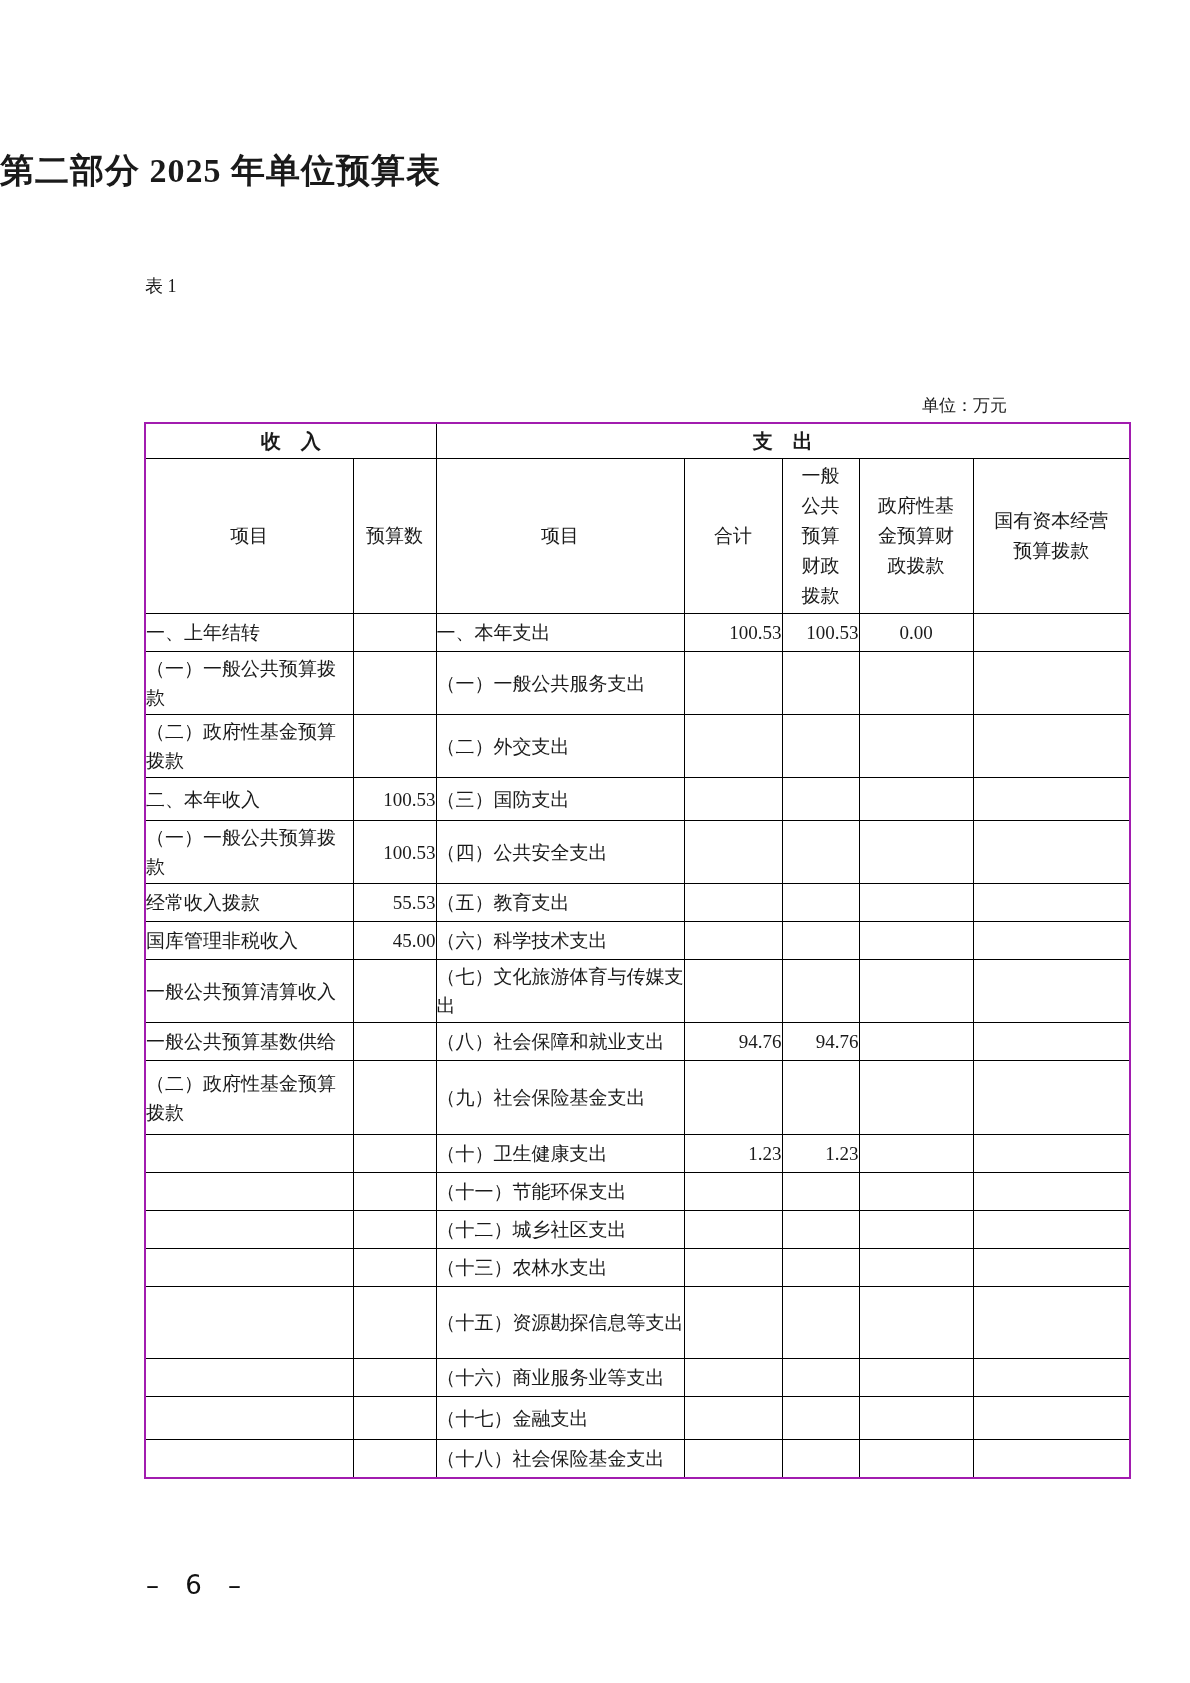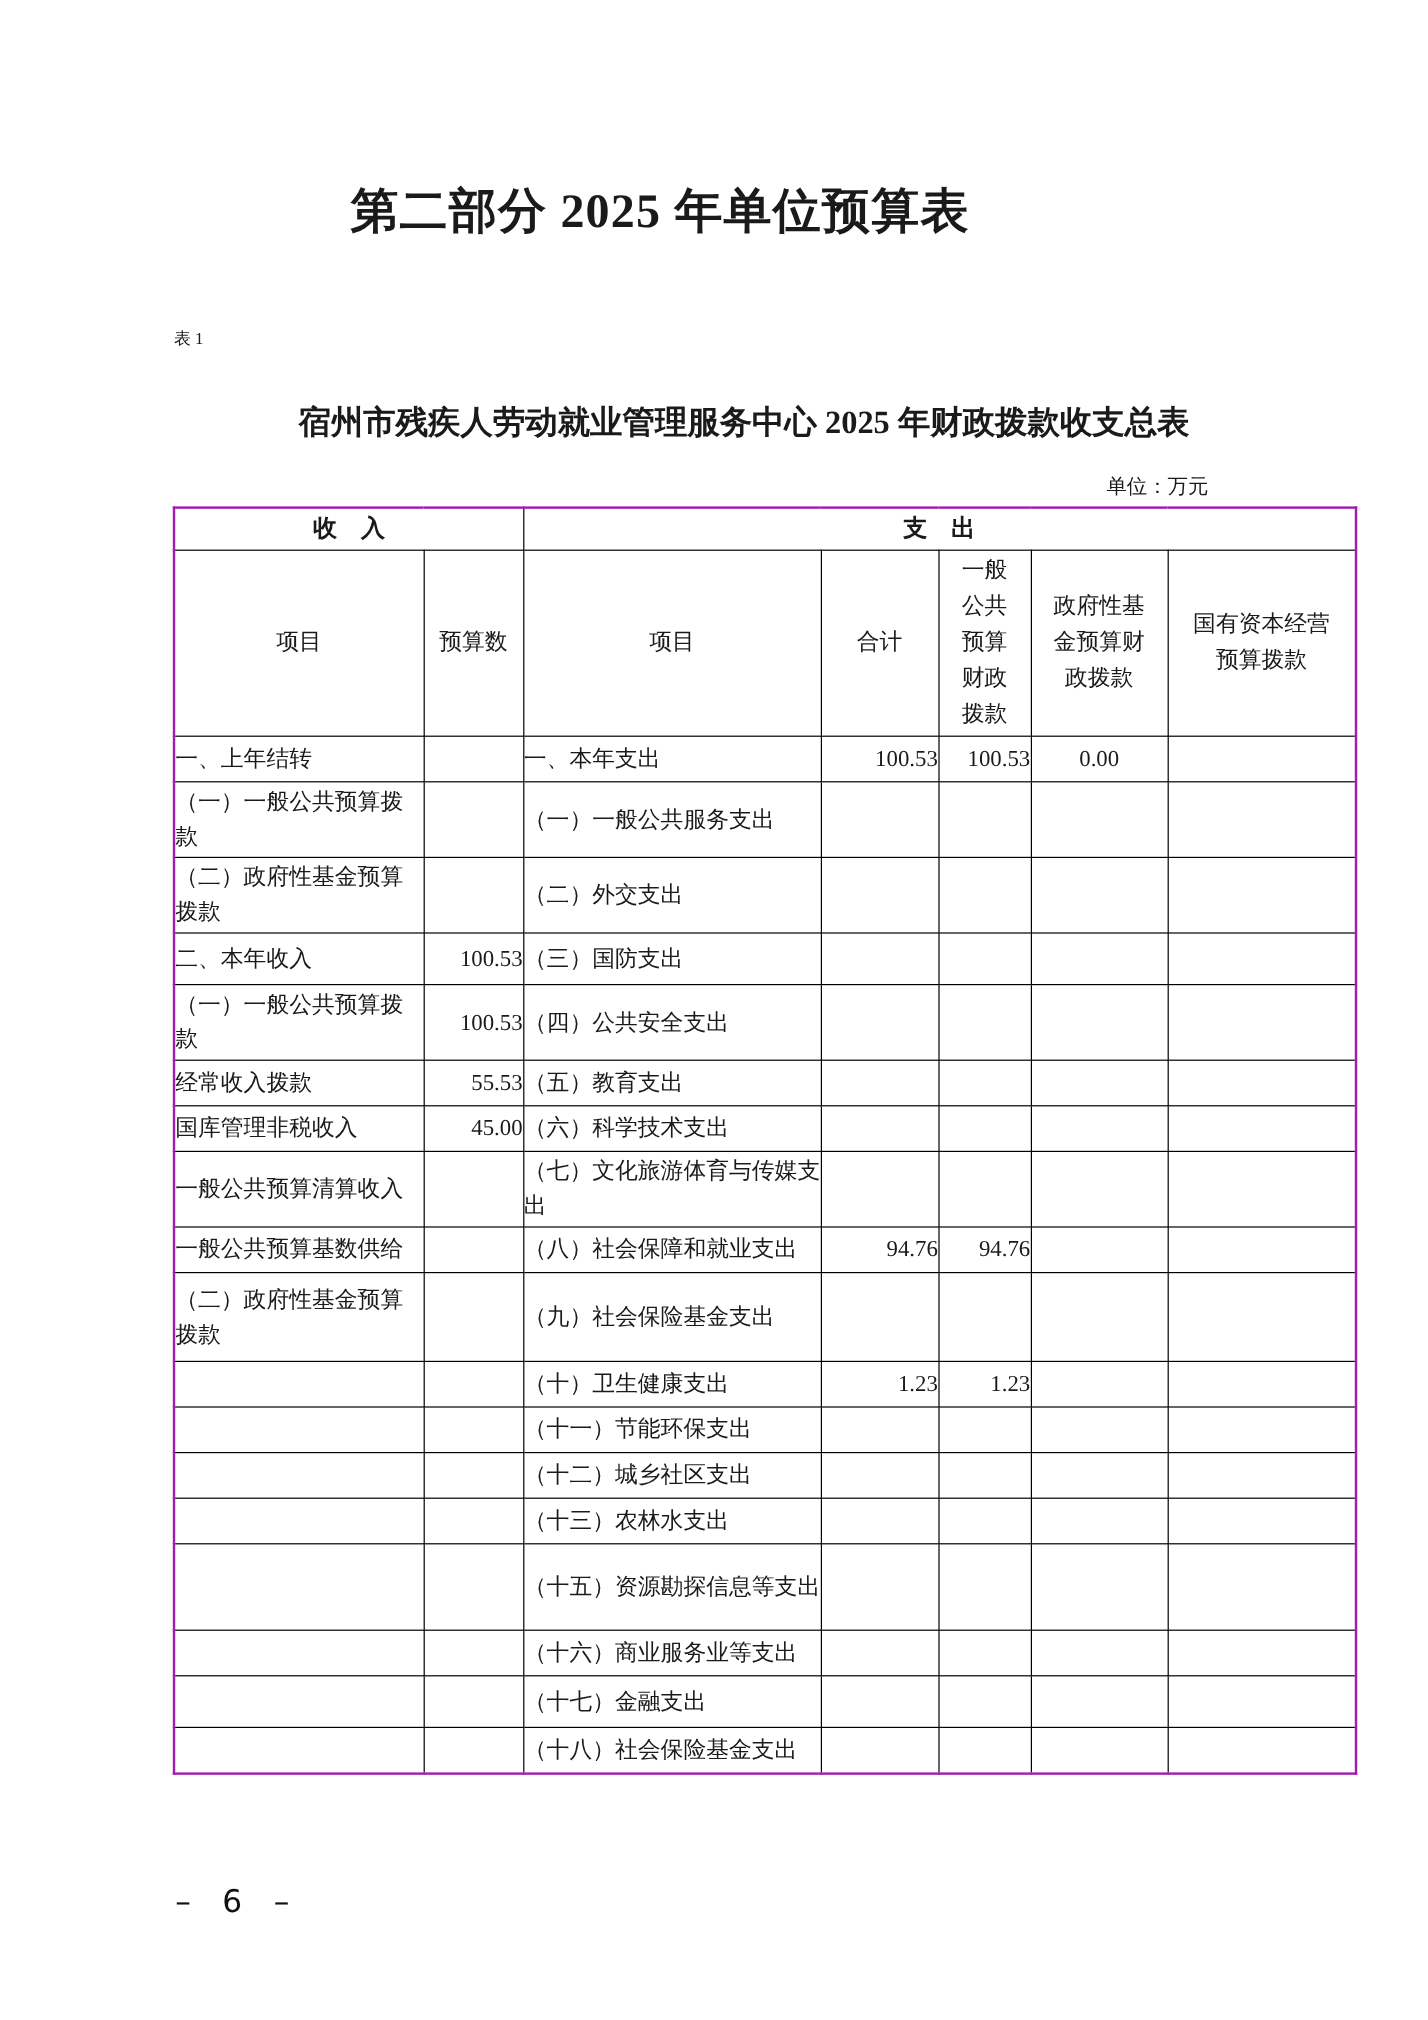--- a/index.html
+++ b/index.html
@@ -11,31 +11,30 @@
     background: #ffffff;
     color: #1a1a1a;
     font-family: "Liberation Serif", "DejaVu Serif", serif;
     overflow: hidden;
   }
   .doc-title {
     position: absolute;
     top: 148px;
     left: 0;
     width: 1100px;
-    text-align: center;
-    font-size: 40px;
+    font-size: 34px;
     font-weight: bold;
     letter-spacing: 1px;
     white-space: nowrap;
   }
   .table-label {
     position: absolute;
     top: 274px;
     left: 145px;
-    font-size: 14px;
+    font-size: 18px;
   }
   .table-title {
     position: absolute;
     top: 334px;
     left: 70px;
     width: 1100px;
     text-align: center;
     font-size: 27px;
     font-weight: bold;
     white-space: nowrap;
@@ -100,21 +99,20 @@
 </style>
 </head>
 <body>
 
 <div class="page">
 
   <div class="doc-title">第二部分 2025 年单位预算表</div>
 
   <div class="table-label">表 1</div>
 
-  <div class="table-title">宿州市残疾人劳动就业管理服务中心 2025 年财政拨款收支总表</div>
 
   <div class="unit-label">单位：万元</div>
 
   <table class="budget">
     <colgroup>
       <col style="width:208px">
       <col style="width:83px">
       <col style="width:248px">
       <col style="width:98px">
       <col style="width:77px">

